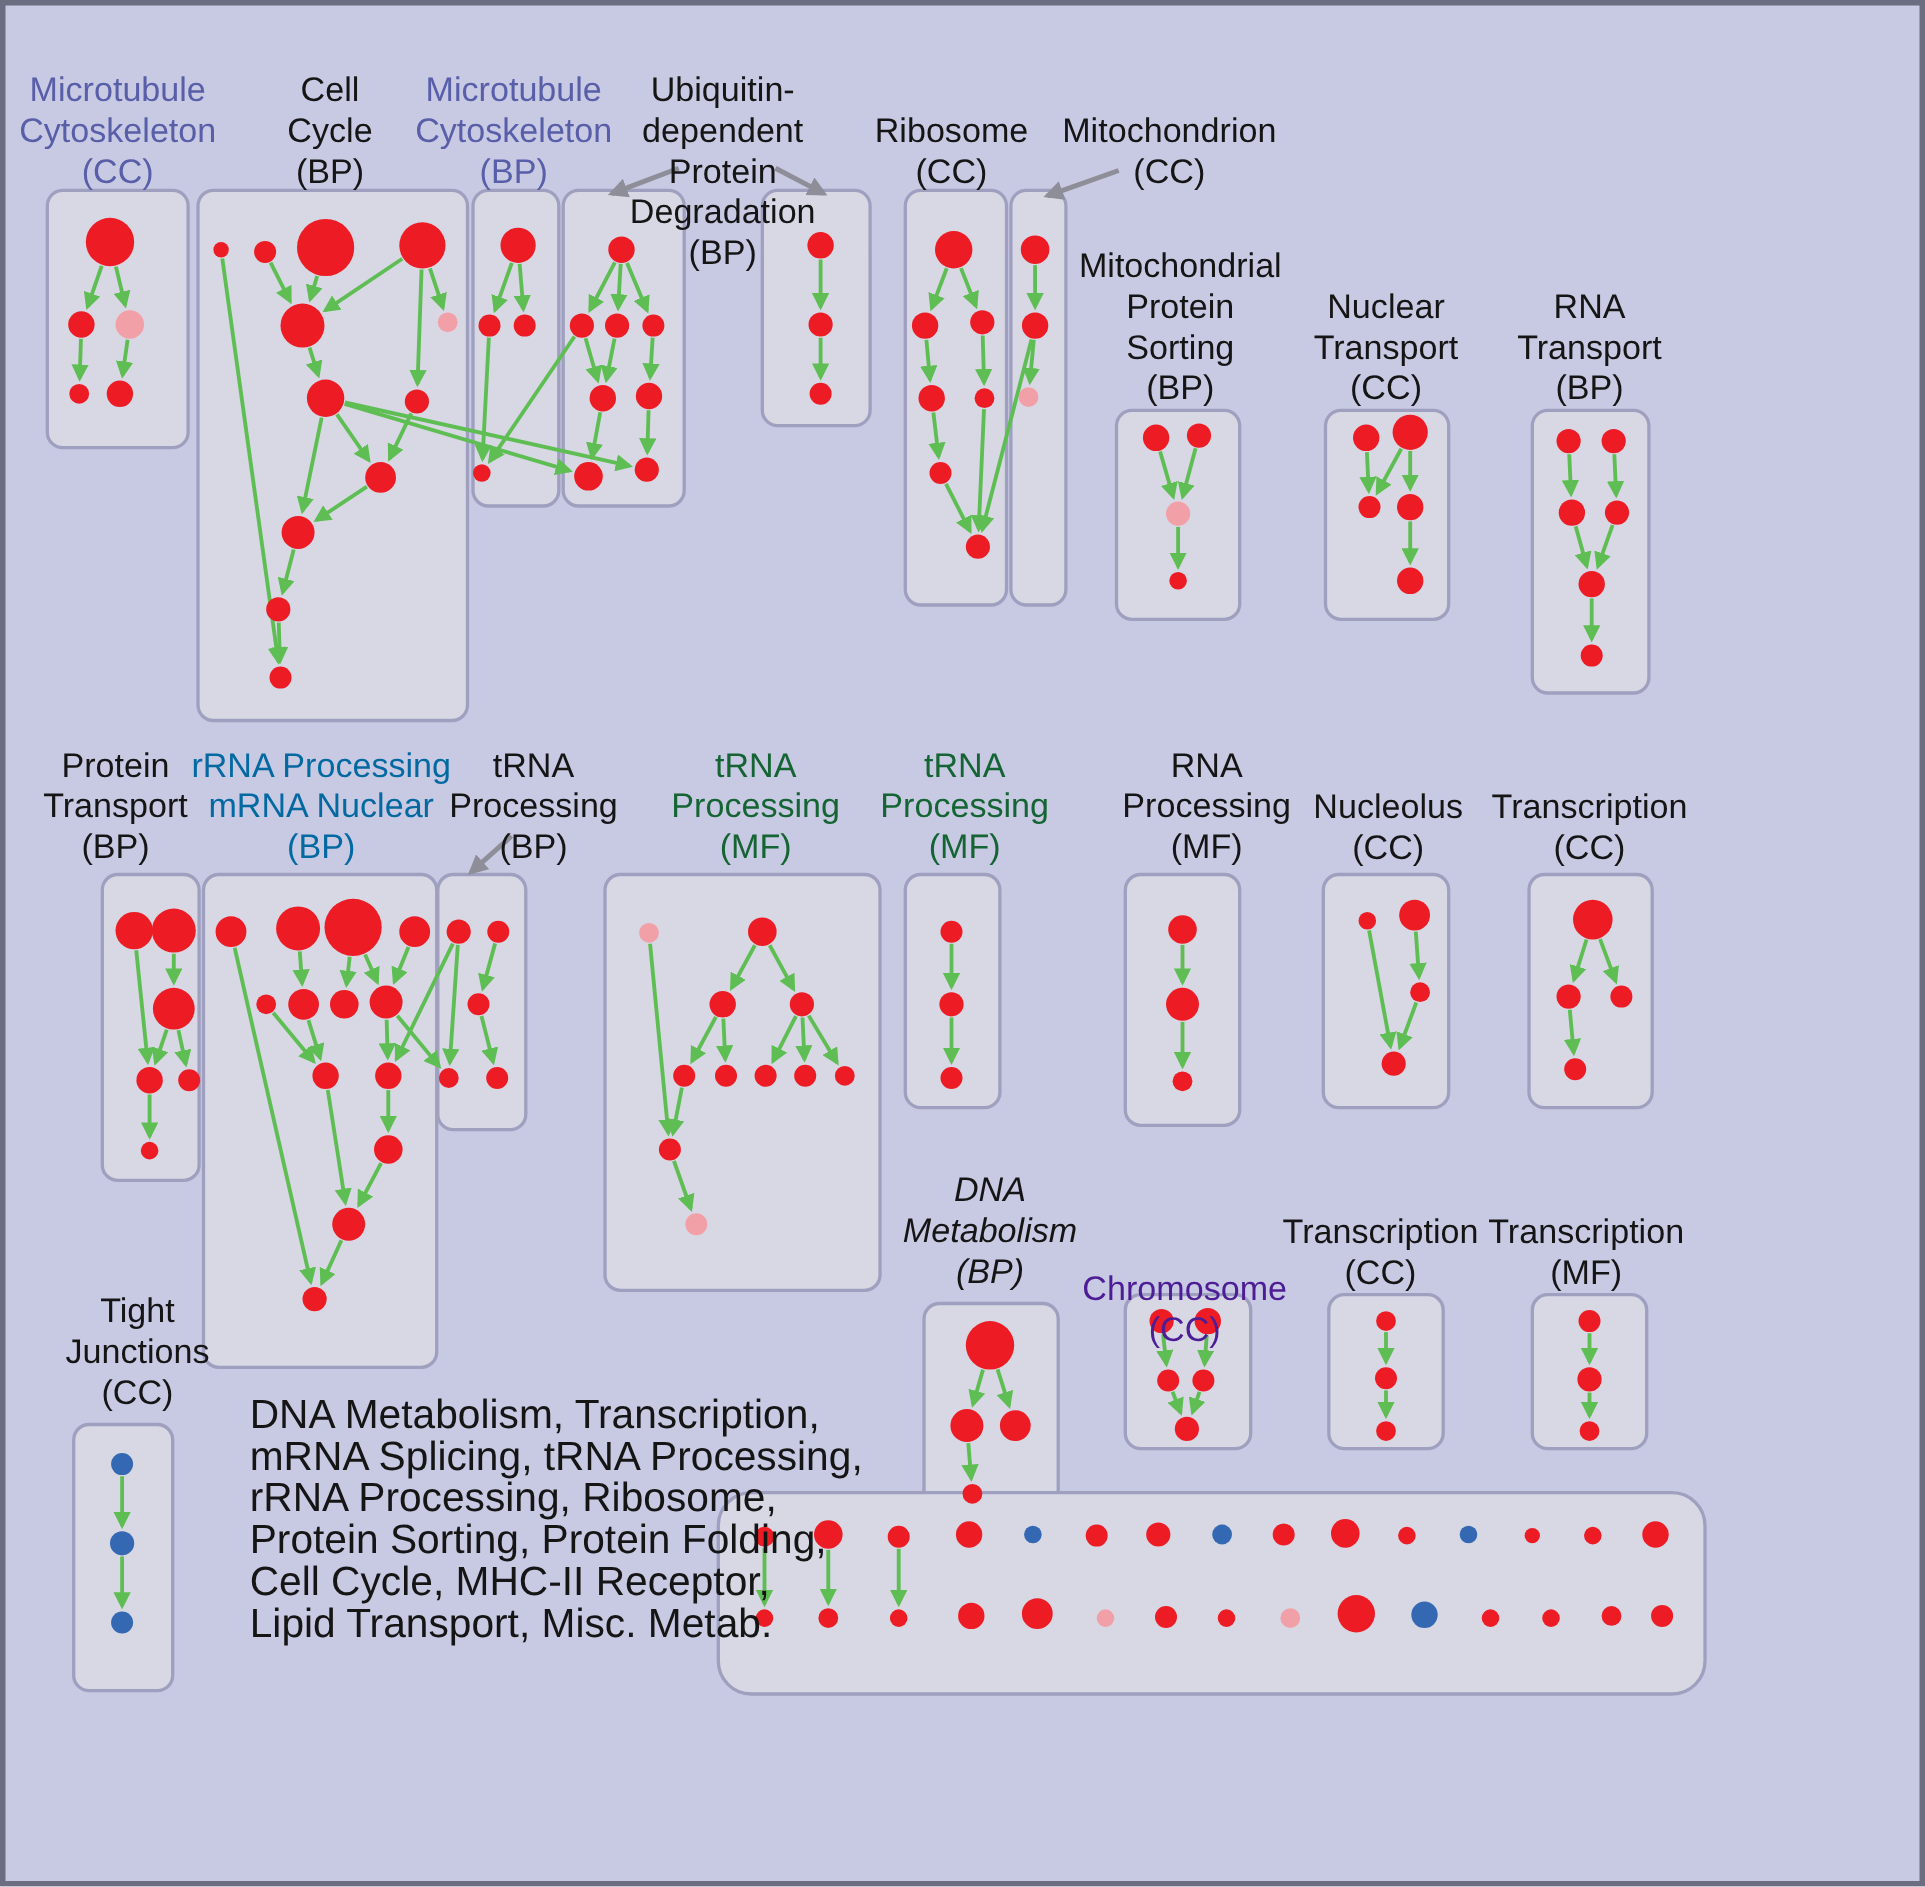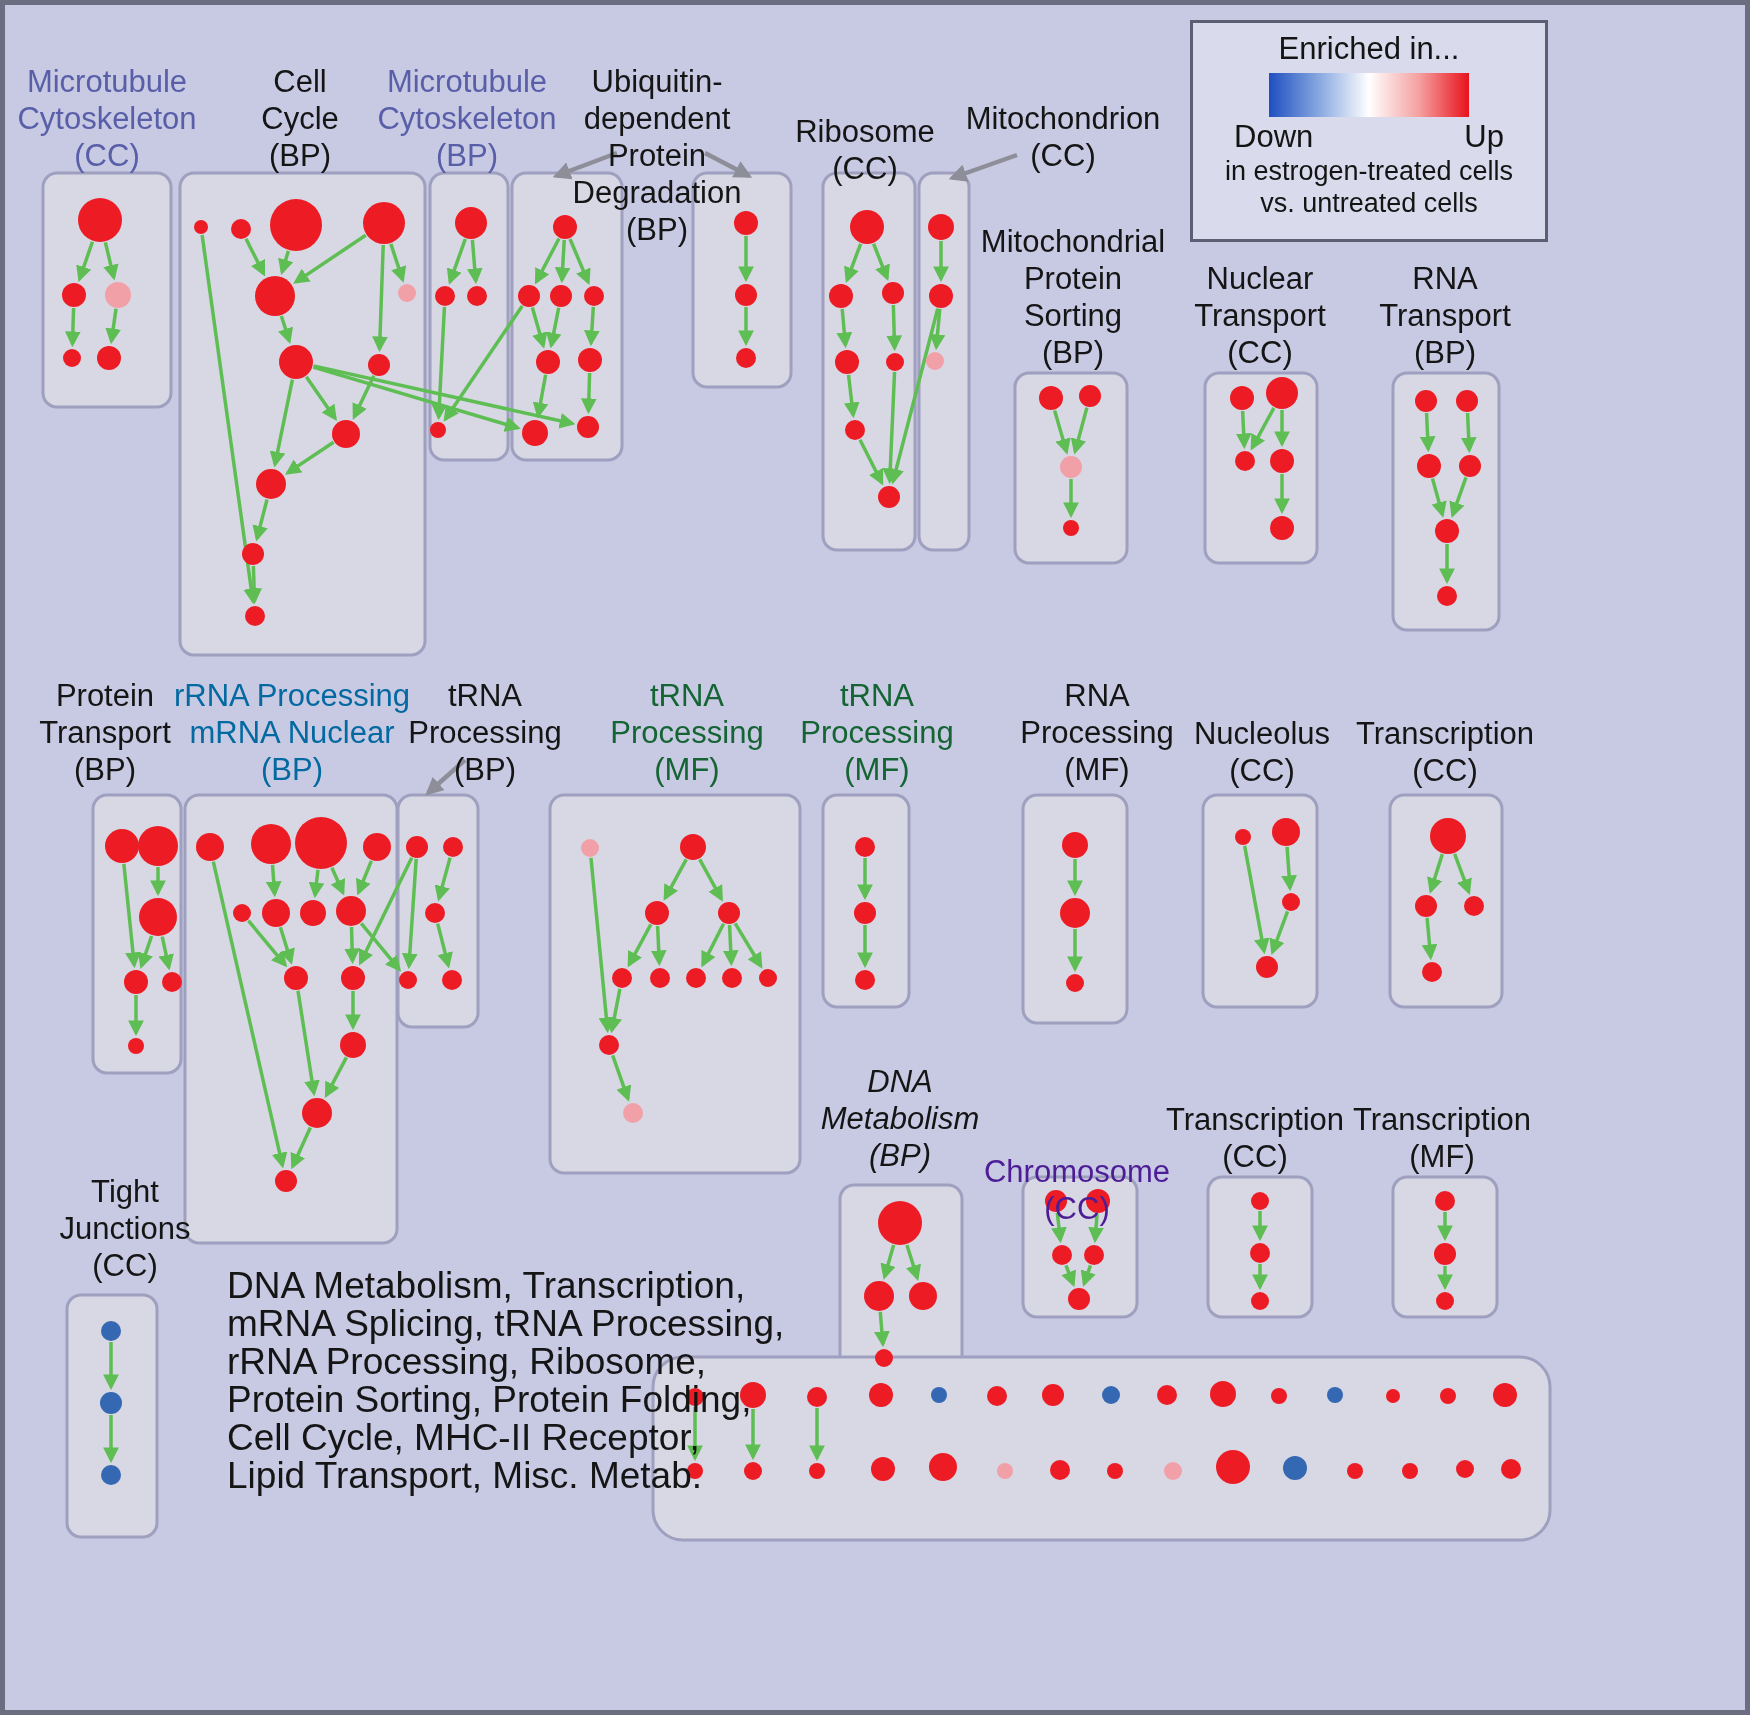--- a/index.html
+++ b/index.html
@@ -328,30 +328,20 @@
       <circle cx="1350" cy="1466" r="8" fill="#ed1c24"></circle>
       <circle cx="1405" cy="1466" r="8" fill="#ed1c24"></circle>
       <circle cx="1460" cy="1464" r="9" fill="#ed1c24"></circle>
       <circle cx="1506" cy="1464" r="10" fill="#ed1c24"></circle>
       <line x1="612" y1="148" x2="551" y2="171" stroke="#8e8e99" stroke-width="4.5" marker-end="url(#ar-gray)"></line>
       <line x1="700" y1="148" x2="744" y2="171" stroke="#8e8e99" stroke-width="4.5" marker-end="url(#ar-gray)"></line>
       <line x1="1012" y1="150" x2="947" y2="173" stroke="#8e8e99" stroke-width="4.5" marker-end="url(#ar-gray)"></line>
       <line x1="460" y1="755" x2="423" y2="788" stroke="#8e8e99" stroke-width="4.5" marker-end="url(#ar-gray)"></line>
     </svg>
 
-  <div class="legend">
-    <div class="legend-title">Enriched in...</div>
-    <div class="legend-bar" id="legend-bar" style="background: linear-gradient(to right, rgb(31, 79, 192), rgb(136, 168, 224), rgb(255, 255, 255), rgb(245, 160, 160), rgb(232, 18, 28));"></div>
-    <div class="legend-duo">
-      <span>Down</span>
-      <span>Up</span>
-    </div>
-    <div class="legend-sub">in estrogen-treated cells</div>
-    <div class="legend-sub">vs. untreated cells</div>
-  </div>
 
   <div class="misc" id="misc" style="left: 222px; top: 1262px;">
       <div>DNA Metabolism, Transcription,</div>
       <div>mRNA Splicing, tRNA Processing,</div>
       <div>rRNA Processing, Ribosome,</div>
       <div>Protein Sorting, Protein Folding,</div>
       <div>Cell Cycle, MHC-II Receptor,</div>
       <div>Lipid Transport, Misc. Metab.</div>
     </div>
 <div class="glabel" style="left: 102px; top: 58px; color: rgb(88, 95, 168);">
@@ -369,21 +359,21 @@
       <div>Cytoskeleton</div>
       <div>(BP)</div>
     </div>
     <div class="glabel" style="left: 652px; top: 58px; color: rgb(21, 21, 21);">
       <div>Ubiquitin-</div>
       <div>dependent</div>
       <div>Protein</div>
       <div>Degradation</div>
       <div>(BP)</div>
     </div>
-    <div class="glabel" style="left: 860px; top: 108px; color: rgb(21, 21, 21);">
+    <div class="glabel" style="left: 860px; top: 95px; color: rgb(21, 21, 21);">
       <div>Ribosome</div>
       <div>(CC)</div>
     </div>
     <div class="glabel" style="left: 1058px; top: 95px; color: rgb(21, 21, 21);">
       <div>Mitochondrion</div>
       <div>(CC)</div>
     </div>
     <div class="glabel" style="left: 1068px; top: 218px; color: rgb(21, 21, 21);">
       <div>Mitochondrial</div>
       <div>Protein</div>

